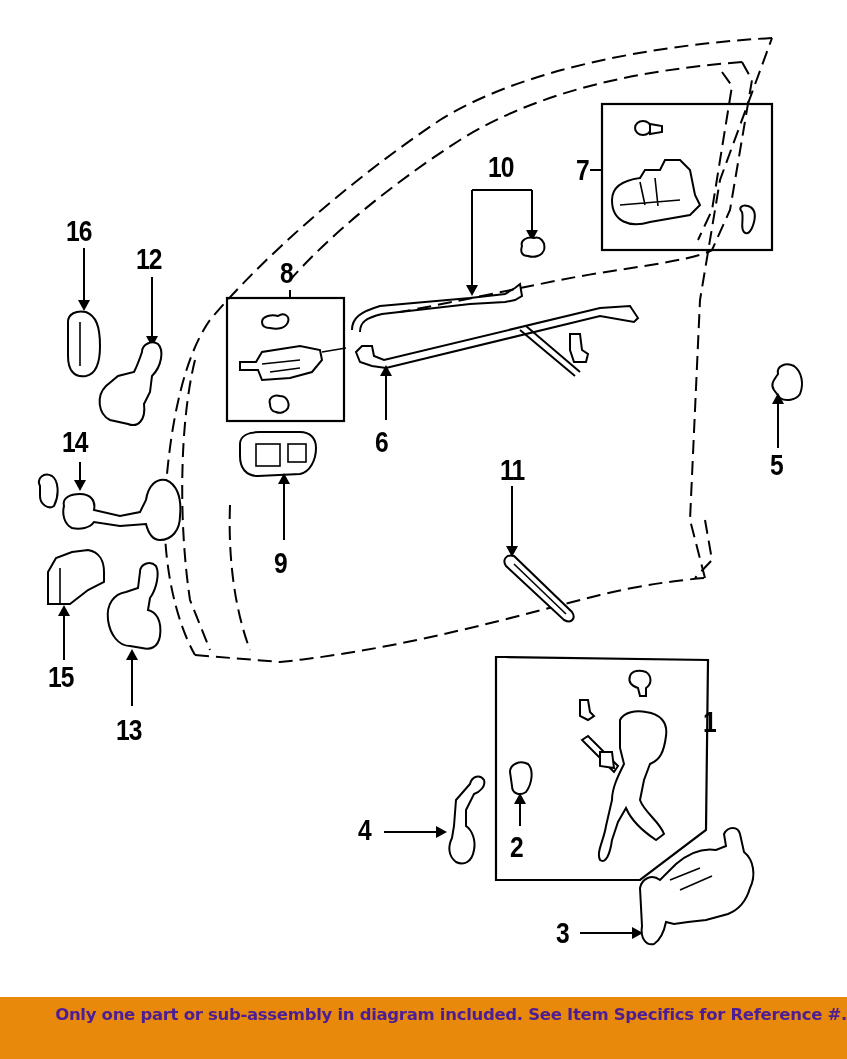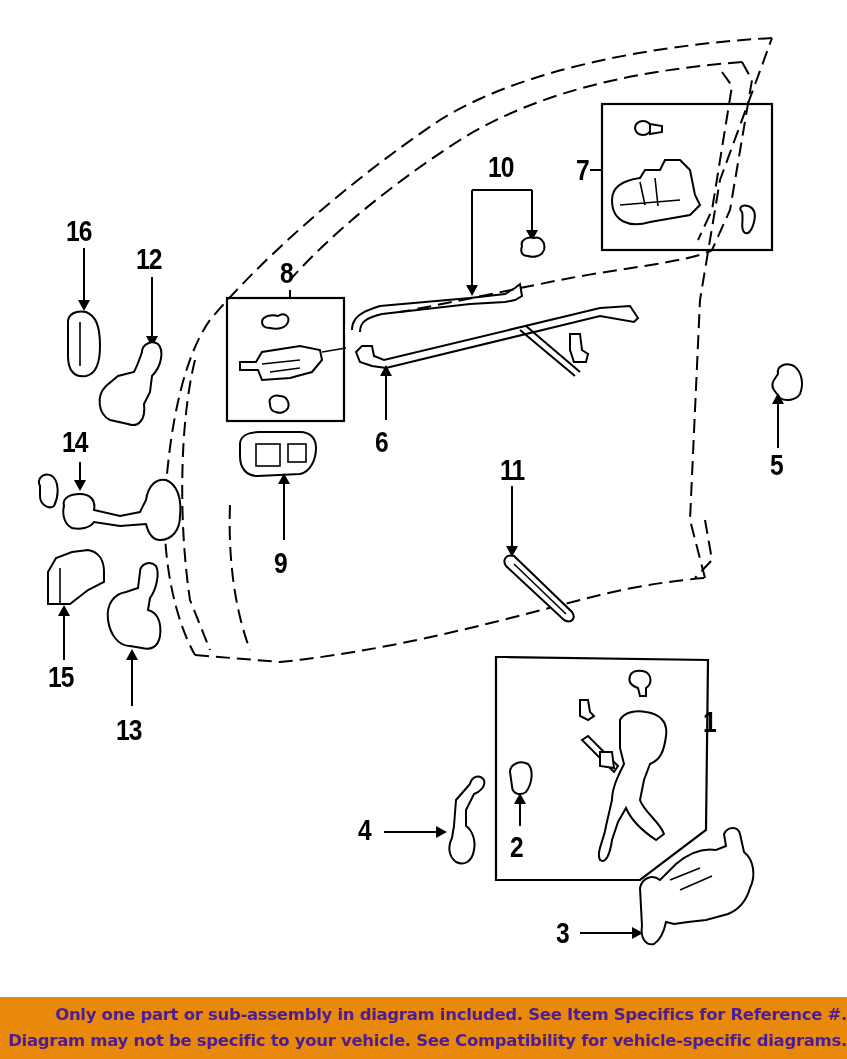--- a/index.html
+++ b/index.html
@@ -175,14 +175,13 @@
 <span class="callout" style="left:488px;top:152px;">10</span>
 <span class="callout" style="left:500px;top:455px;">11</span>
 <span class="callout" style="left:136px;top:244px;">12</span>
 <span class="callout" style="left:116px;top:715px;">13</span>
 <span class="callout" style="left:62px;top:427px;">14</span>
 <span class="callout" style="left:48px;top:662px;">15</span>
 <span class="callout" style="left:66px;top:216px;">16</span>
 
 <div id="banner" style="background: rgb(232, 137, 12);">
   <div>Only one part or sub-assembly in diagram included. See Item Specifics for Reference #.</div>
-  <div>Diagram may not be specific to your vehicle. See Compatibility for vehicle-specific diagrams.</div>
 </div>
 
 </body></html>

